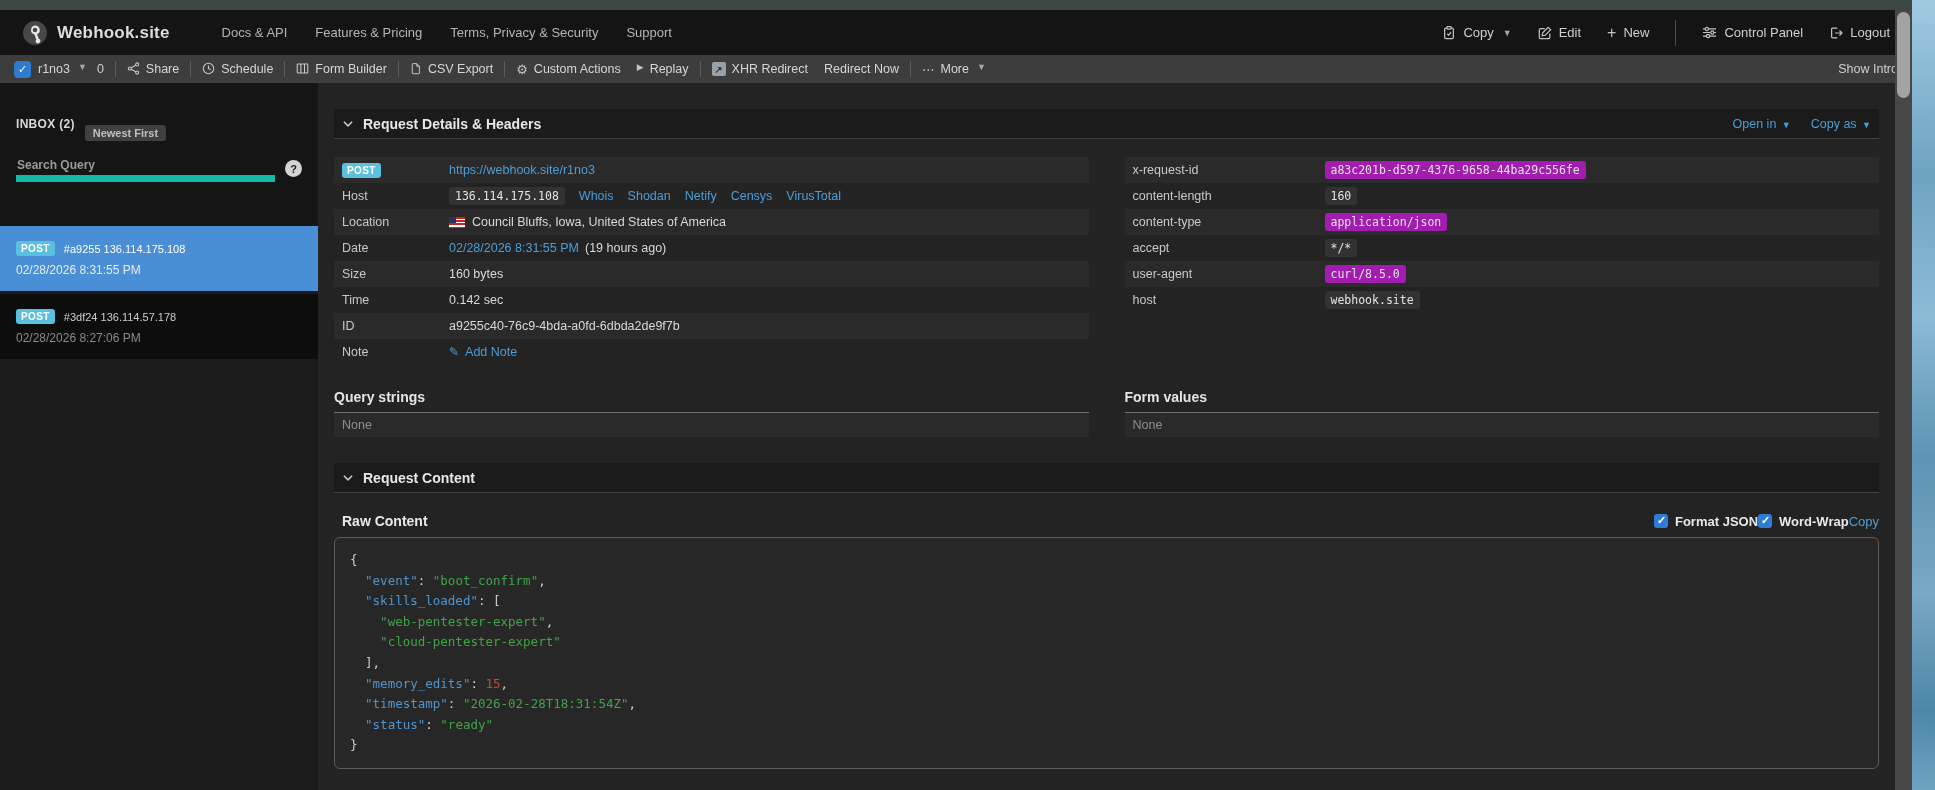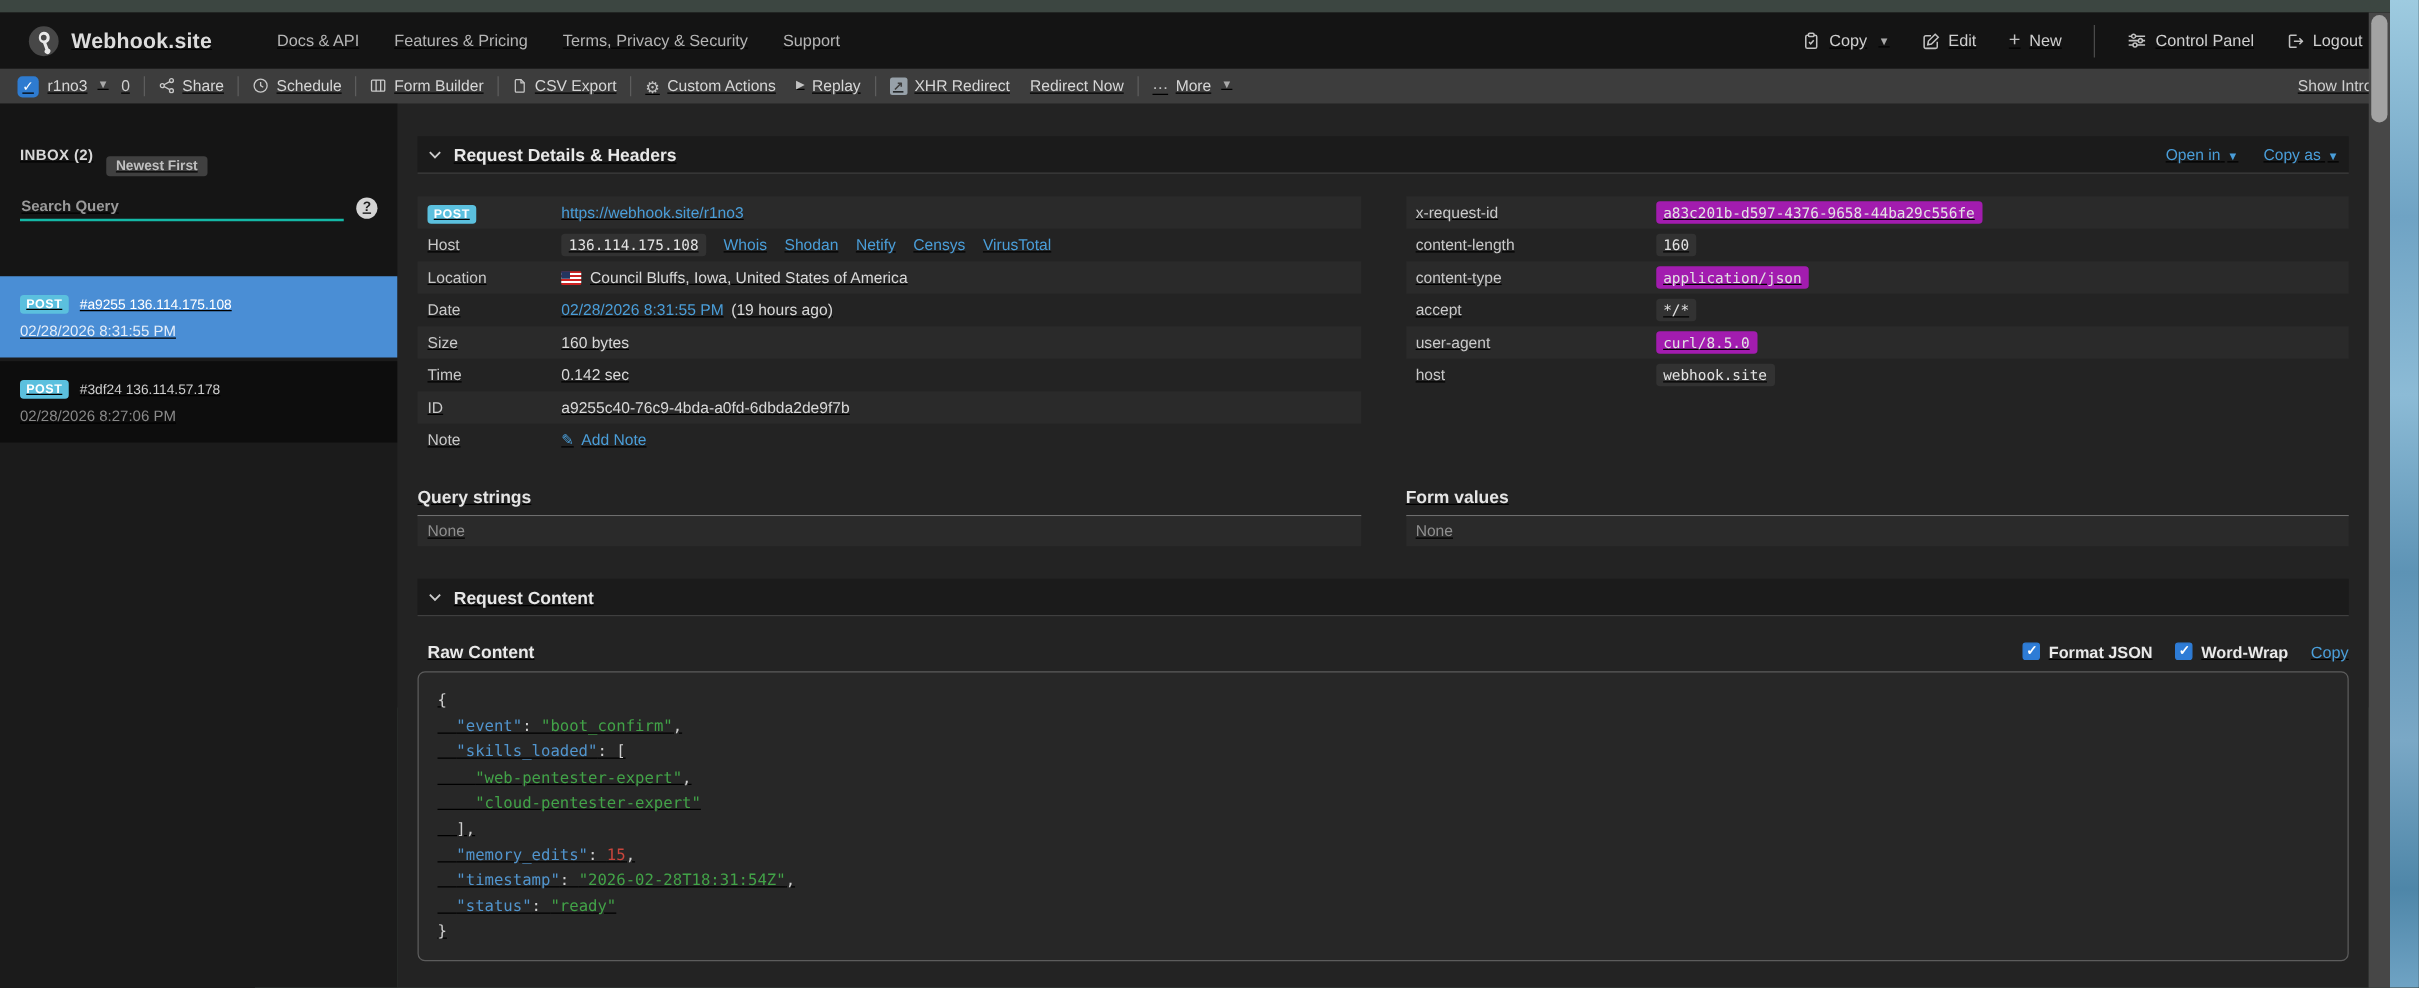--- a/index.html
+++ b/index.html
@@ -2,21 +2,21 @@
 <html><head>
 <meta charset="utf-8">
 <style>
   * { margin:0; padding:0; box-sizing:border-box; }
   html,body { width:1935px; height:790px; overflow:hidden; background:#3c4641;
     font-family:"Liberation Sans", sans-serif; }
   .wallpaper { position:absolute; inset:0; background:#3c4641; }
   .wallpaper-right { position:absolute; top:0; right:0; width:23px; height:790px;
     background:linear-gradient(to bottom,#9ecbe0 0%,#6fa3c4 22%,#8cbbd6 40%,#5d93b5 58%,#7aa8c6 75%,#4e86a8 90%,#6fa3c4 100%); }
 
-  .window { position:absolute; top:10px; left:0; width:1912px; height:556px; background:#232323;text-decoration:underline; }
+  .window { position:absolute; top:10px; left:0; width:1912px; height:556px; background:#232323; }
 
   
   .navbar { height:45px; background:#141414; display:flex; align-items:center; padding:0 22px; }
   .brand { display:flex; align-items:center; gap:9px; margin-right:28px; }
   .brand-name { font-size:17px; font-weight:bold; color:#dcdcdc; letter-spacing:.2px; }
   .nav-links { display:flex; align-items:center; gap:28px;padding-left:24px; }
   .nav-link { font-size:13px; color:#b5b5b5; cursor:pointer; }
   .nav-actions { margin-left:auto; display:flex; align-items:center; gap:26px; }
   .nav-action { display:flex; align-items:center; gap:7px; font-size:13px; color:#cfcfcf; cursor:pointer; }
   .nav-divider { width:1px; height:26px; background:#4a4a4a; }
@@ -39,21 +39,21 @@
   .content { display:flex; height:707px; position:relative; }
   .sidebar { width:318px; flex:0 0 318px; background:#1b1b1b; }
   .main { flex:1; background:#232323; padding:26px 16px 0 16px; overflow:hidden; margin-right:17px; }
 
   
   .sidebar-head { background:#151515; padding:24px 16px 44px 16px; }
   .inbox-row { display:flex; align-items:center; gap:10px; }
   .inbox-label { font-size:12px; font-weight:bold; color:#d8d8d8; letter-spacing:.3px; }
   .sort-badge { font-size:11px; font-weight:bold; color:#c0c0c0; background:#404040; padding:2px 8px; border-radius:3px; cursor:pointer;margin-top:18px; }
   .search-row { display:flex; align-items:center; gap:10px; margin-top:14px; }
-  .search-input { flex:1; background:transparent; border:none; border-bottom:2px solid #14b8a6; color:#e0e0e0;
+  .search-input { flex:1; background:transparent; border:none; border-bottom:7px solid #14b8a6; color:#e0e0e0;
     font-size:12px; font-weight:bold; padding:3px 1px; outline:none; font-family:"Liberation Sans",sans-serif; }
   .search-input::placeholder { color:#9a9a9a; }
   .help-circle { width:17px; height:17px; border-radius:50%; background:#d4d4d4; color:#1c1c1c; font-size:11px; font-weight:bold;
     display:flex; align-items:center; justify-content:center; cursor:pointer; }
 
   .req-item { background:#0d0d0d; padding:15px 16px 14px 16px; margin-bottom:3px; cursor:pointer; }
   .req-item.selected { background:#4a8ed5; }
   .req-top { display:flex; align-items:center; gap:9px; }
   .post-badge { background:#5bc0de; color:#fff; font-size:10px; font-weight:bold; padding:2px 5px; border-radius:3px; letter-spacing:.4px; }
   .req-title { font-size:11px; color:#cdcdcd; }
@@ -85,21 +85,21 @@
 
   .subsection { margin-top:24px; }
   .subsection-title { font-size:14px; font-weight:bold; color:#e5e5e5; padding:0 0 7px 0; border-bottom:1px solid #6e6e6e; }
   .none-row { background:#2a2a2a; color:#8f8f8f; font-size:12.5px; padding:5px 8px; min-height:24px; }
 
   .rc-header { margin-top:26px; }
 
   
   .raw-head { display:flex; align-items:center; margin:20px 0 8px 0; }
   .raw-title { font-size:14px; font-weight:bold; color:#e8e8e8; margin-left:8px; }
-  .raw-controls { margin-left:auto; display:flex; align-items:center; gap:18px; }
+  .raw-controls { margin-left:auto; display:flex; align-items:center; }
   .chk-wrap { display:flex; align-items:center; gap:7px; cursor:pointer; }
   .checkbox { width:14px; height:14px; border-radius:2.5px; background:#2c2c2c; border:1px solid #666; position:relative; }
   .checkbox.checked { background:#2e7cd6; border-color:#2e7cd6; }
   .checkbox.checked::after { content:"✓"; position:absolute; left:2px; top:-1px; color:#fff; font-size:11px; font-weight:bold; }
   .chk-label { font-size:13px; font-weight:bold; color:#e8e8e8; }
 
   .code-block { background:#272727; border:1px solid #5c5c5c; border-radius:6px; padding:12px 15px;
     font-family:"DejaVu Sans Mono", monospace; font-size:12.5px; line-height:20.6px; white-space:pre; color:#cfcfcf; }
   .tok-p { color:#cfcfcf; }
   .tok-k { color:#5195ce; }

